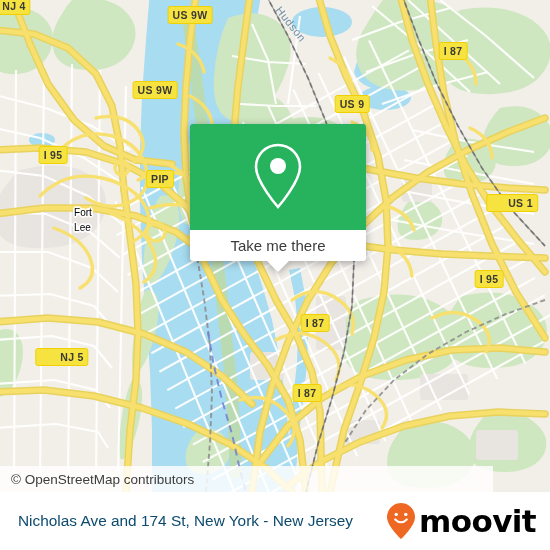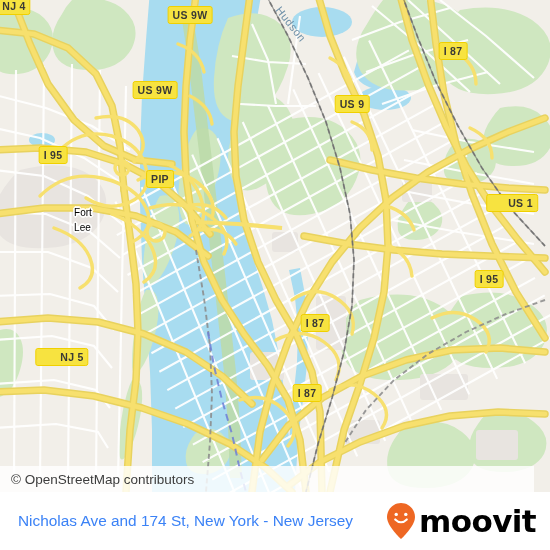--- a/index.html
+++ b/index.html
@@ -106,21 +106,21 @@
     transform: translateX(-50%);
     border-left: 11px solid transparent;
     border-right: 11px solid transparent;
     border-top: 11px solid #ffffff;
   }
 
   
   #attribution {
     position: absolute;
     left: 0; top: 466px;
-    width: 534px; height: 26px;
+    width: 493px; height: 26px;
     background: rgba(255,255,255,.82);
     display: flex;
     align-items: center;
     box-sizing: border-box;
     padding-left: 11px;
   }
   #attribution span {
     color: #3d3d3d;
     font-size: 13.5px;
     font-family: "Liberation Sans", sans-serif;
@@ -133,21 +133,21 @@
     width: 550px; height: 58px;
     background: #ffffff;
     display: flex;
     align-items: center;
     justify-content: space-between;
     box-sizing: border-box;
     padding: 0 14px 0 18px;
     overflow: hidden;
   }
   #footer-title {
-    color: #3b82f6;
+    color: #0c4a6e;
     font-size: 15.4px;
     white-space: nowrap;
     font-family: "Liberation Sans", sans-serif;
   }
   #brand {
     display: flex;
     align-items: center;
     gap: 3px;
     flex: none;
   }
@@ -409,20 +409,32 @@
     <div class="shield" style="left:155px; top:90px;">US 9W</div>
     <div class="shield" style="left:352px; top:104px;">US 9</div>
     <div class="shield" style="left:53px;  top:155px;">I 95</div>
     <div class="shield" style="left:160px; top:153px;margin-top:26px;">PIP</div>
     <div class="shield" style="left:512px; top:203px;padding-left:21px;">US 1</div>
     <div class="shield" style="left:489px; top:279px;">I 95</div>
     <div class="shield" style="left:315px; top:323px;">I 87</div>
     <div class="shield" style="left:62px;  top:357px;padding-left:24px;">NJ 5</div>
     <div class="shield" style="left:307px; top:393px;">I 87</div>
 
+    <div id="popup">
+      <div id="popup-head">
+        <svg width="58" height="72" viewBox="0 0 58 72">
+          <path d="M29 4 C16.8 4 7 13.8 7 26 C7 41 29 66 29 66 C29 66 51 41 51 26 C51 13.8 41.2 4 29 4 Z" fill="none" stroke="#ffffff" stroke-width="2.6"></path>
+          <circle cx="29" cy="25" r="8" fill="#ffffff"></circle>
+        </svg>
+      </div>
+      <div id="popup-foot">
+        <span id="popup-foot-label">Take me there</span>
+        <div id="popup-tail"></div>
+      </div>
+    </div>
 
     <div id="attribution">
       <span>© OpenStreetMap contributors</span>
     </div>
   </div>
 
   <div id="footer">
     <div id="footer-title">Nicholas Ave and 174 St, New York - New Jersey</div>
     <div id="brand">
       <svg width="30" height="38" viewBox="0 0 30 38">

